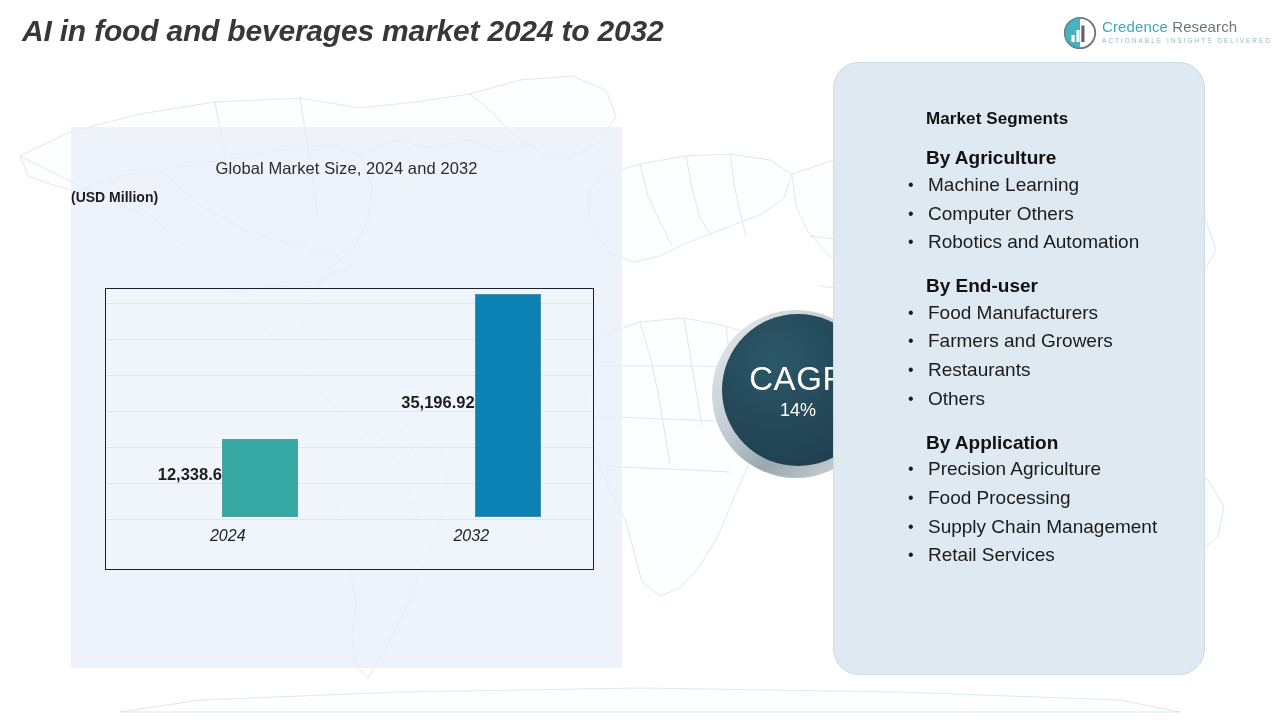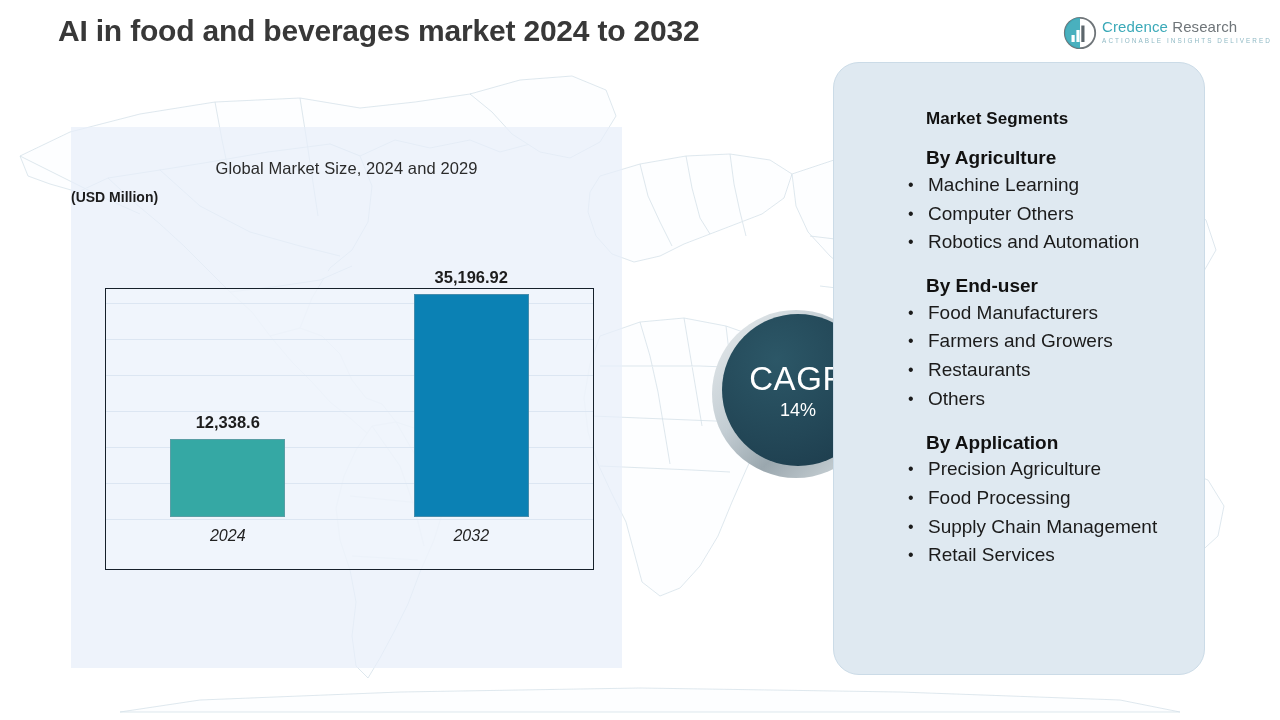--- a/index.html
+++ b/index.html
@@ -17,22 +17,22 @@
     width: 1280px; height: 684px;
     pointer-events: none;
     opacity: .85;
   }
   #map-layer svg { width: 100%; height: 100%; display: block; }
   #map-layer path { fill: #fdfeff; stroke: #c9d9e3; stroke-width: .7; vector-effect: non-scaling-stroke; }
 
   
   #page-title {
     position: absolute; left: 22px; top: 14px;
-    font-size: 30px; font-weight: bold; 
-    color: #383838; letter-spacing: -.2px; white-space: nowrap; margin-left: 36px;
+    font-size: 30px; font-weight: bold; font-style: italic;
+    color: #383838; letter-spacing: -.2px; white-space: nowrap;
   }
   #logo { position: absolute; right: 8px; top: 16px; display: flex; align-items: flex-start; }
   #logo-mark { width: 34px; height: 34px; margin-right: 5px; flex: none; }
   #logo-text { display: flex; flex-direction: column; line-height: 1; padding-top: 3px; }
   #logo-words { font-size: 15px; letter-spacing: .1px; white-space: nowrap; }
   .logo-credence { color: #3aa9b8; }
   .logo-research { color: #6f7579; }
   #logo-tagline {
     font-size: 6.4px; color: #8fb9c4; letter-spacing: 2.05px;
     margin-top: 4px; white-space: nowrap; text-align: center; text-transform: uppercase;
@@ -59,21 +59,21 @@
     width: 489px; height: 282px;
     border: 1.6px solid #16202a;
     background: rgba(240,245,252,.62);
   }
   #plot { position: absolute; left: 0; top: 0; right: 0; bottom: 0; }
   .gridline { position: absolute; left: 0; width: 100%; height: 1px; background: #dce6f2; }
   #bars {
     position: absolute; left: 0; right: 0; bottom: 52px; top: 8px;
     display: flex; align-items: flex-end; justify-content: space-around;
   }
-  .bar-col { width: 140px; display: flex; flex-direction: column; align-items: center; }
+  .bar-col { width: 140px; display: flex; flex-direction: row; align-items: center; }
   .bar-value { font-size: 16.5px; font-weight: bold; color: #1d1d1d; margin-bottom: 7px; white-space: nowrap; }
   .bar-rect { width: 115px; border: 1px solid rgba(120,150,165,.55); }
   #axis-labels {
     position: absolute; left: 0; right: 0; bottom: 14px; height: 28px;
     display: flex; justify-content: space-around; font-style: italic;
   }
   .axis-label { width: 140px; text-align: center; font-size: 16px; color: #222; }
 
   
   #cagr-wrap { position: absolute; left: 712px; top: 310px; width: 168px; height: 168px; }
@@ -185,21 +185,21 @@
       <rect x="18.3" y="9.5" width="3.2" height="16.5" fill="#5c666c"></rect>
     </svg>
   </span>
   <span id="logo-text">
     <span id="logo-words"><span class="logo-credence">Credence</span><span class="logo-research"> Research</span></span>
     <span id="logo-tagline">Actionable Insights Delivered</span>
   </span>
 </div>
 
 <div id="left-panel"></div>
-<div id="chart-heading-1">Global Market Size, 2024 and 2029</div>
+<div id="chart-heading-1">Global Market Size, 2024 and 2032</div>
 <div id="chart-heading-2">(USD Million)</div>
 
 <div id="chart-frame">
   <div id="plot">
     <div id="gridlines">
           <div class="gridline" style="top: 14px;"></div>
           <div class="gridline" style="top: 50px;"></div>
           <div class="gridline" style="top: 86px;"></div>
           <div class="gridline" style="top: 122px;"></div>
           <div class="gridline" style="top: 158px;"></div>

